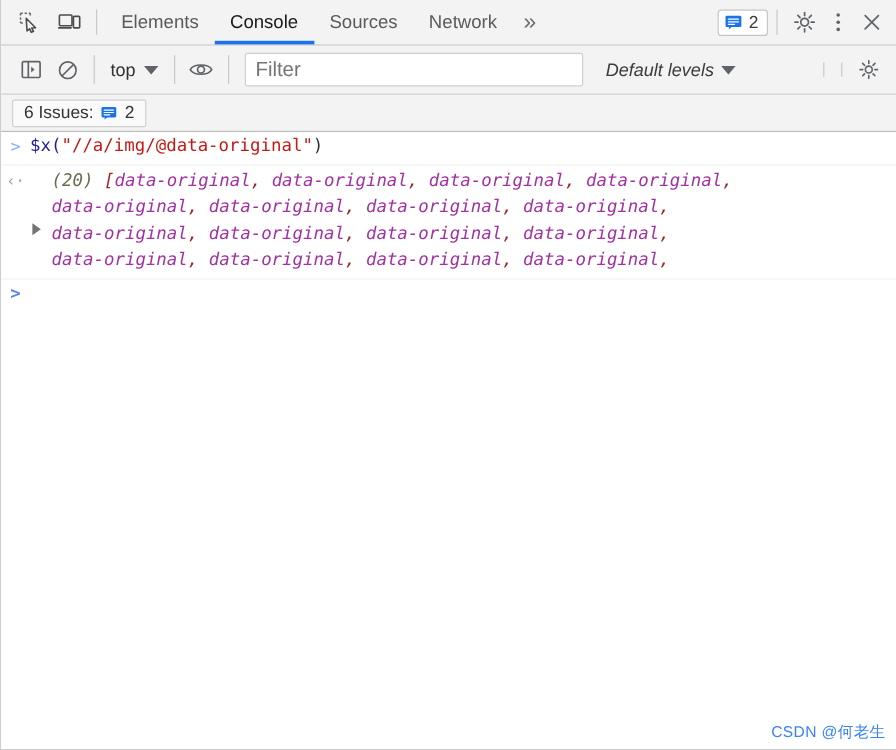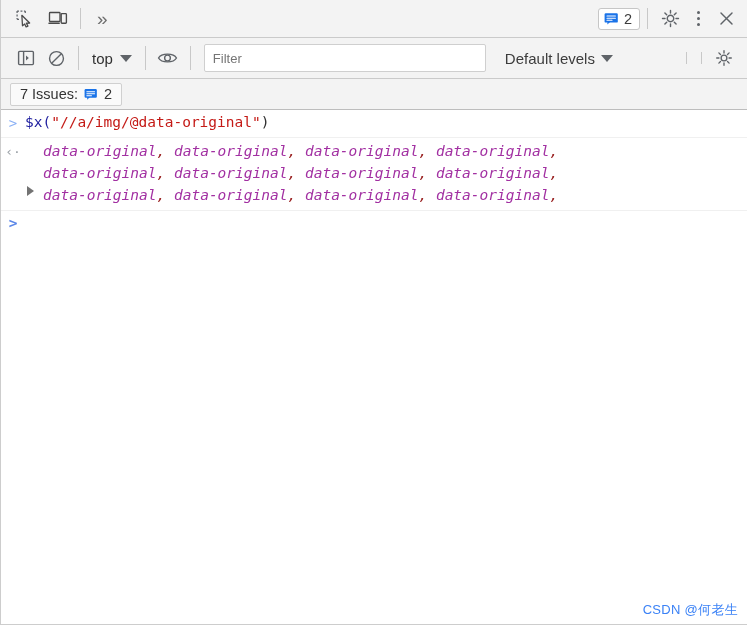--- a/index.html
+++ b/index.html
@@ -157,37 +157,38 @@
     display: inline-block;
   }
   .filter-input {
     flex: 0 0 auto;
     width: 282px;
     height: 28px;
     border: 1px solid #cfcfcf;
     background: #ffffff;
     border-radius: 2px;
     padding: 0 8px;
-    font-size: 13px;
+    font-size: 17px;
     color: #202124;
     font-family: "Liberation Sans", sans-serif;
     box-sizing: border-box;
     margin-left: 6px;
   }
   .filter-input::placeholder { color: #757575; opacity: 1; }
   .levels {
     display: flex;
     align-items: center;
     gap: 6px;
     font-size: 15px;
     color: #3c3c3c;
     cursor: pointer;
     padding: 3px 5px;
     margin-left: 14px;
     white-space: nowrap;
+    font-style: italic;
   }
   .ct-right { margin-left: auto; display: flex; align-items: center; }
 
   
   .issuesbar {
     height: 31px;
     min-height: 31px;
     background: #f3f3f3;
     display: flex;
     align-items: center;
@@ -331,20 +332,34 @@
         <svg width="20" height="19" viewBox="0 0 20 19">
           <rect x="1.5" y="3.5" width="10.5" height="9" rx="0.8" fill="none" stroke="#4a4a4a" stroke-width="1.35"></rect>
           <path d="M1.0 14.2 H11.2" stroke="#4a4a4a" stroke-width="1.5" stroke-linecap="round"></path>
           <rect x="13.2" y="4.6" width="5.2" height="9.6" rx="0.8" fill="none" stroke="#4a4a4a" stroke-width="1.35"></rect>
         </svg>
       </div>
     </div>
 
     <div class="vsep"></div>
 
+    <div class="tabs">
+      <div class="tab">
+        <span>Elements</span>
+      </div>
+      <div class="tab active">
+        <span>Console</span>
+      </div>
+      <div class="tab">
+        <span>Sources</span>
+      </div>
+      <div class="tab">
+        <span>Network</span>
+      </div>
+    </div>
 
     <div class="more-tabs">
       <span>»</span>
     </div>
 
     <div class="tb-right">
       <div class="issues-pill">
         <span>
           <svg width="15" height="14" viewBox="0 0 15 14">
             <rect x="0.6" y="1.2" width="13.2" height="9.4" rx="1.2" fill="#1a73e8"></rect>
@@ -435,21 +450,21 @@
             <path d="M10 1.9 v2.5 M10 15.6 v2.5 M1.9 10 h2.5 M15.6 10 h2.5"></path>
             <path d="M4.3 4.3 l1.8 1.8 M13.9 13.9 l1.8 1.8 M15.7 4.3 l-1.8 1.8 M6.1 13.9 l-1.8 1.8"></path>
           </g>
         </svg>
       </div>
     </div>
   </div>
 
   <div class="issuesbar">
     <div class="issues-btn">
-      <span>7 Issues:</span>
+      <span>6 Issues:</span>
       <span>
         <svg width="14" height="13" viewBox="0 0 15 14">
           <rect x="0.6" y="1.2" width="13.2" height="9.4" rx="1.2" fill="#1a73e8"></rect>
           <path d="M3.4 12.6 L3.4 9.4 L6.6 9.4 Z" fill="#1a73e8"></path>
           <g stroke="#ffffff" stroke-width="1.1" stroke-linecap="round">
             <path d="M3.0 4.0 H11.4"></path>
             <path d="M3.0 6.2 H11.4"></path>
             <path d="M3.0 8.3 H8.0"></path>
           </g>
         </svg>
@@ -463,20 +478,21 @@
     <div class="msg cmd-row">
       <div class="gutter">&gt;</div>
       <div class="cmd-text"><span class="tok-fn">$x(</span><span class="tok-str">"//a/img/@data-original"</span><span class="tok-paren">)</span></div>
     </div>
 
     <div class="msg result-row">
       <div class="gutter ret">‹·</div>
       <div class="result-body">
         <div class="expand-tri"></div>
         <div class="result-text" id="result-text">
+            <div><span class="arr-len">(20) </span><span class="arr-brk">[</span><span class="arr-item">data-original</span><span class="arr-comma">, </span><span class="arr-item">data-original</span><span class="arr-comma">, </span><span class="arr-item">data-original</span><span class="arr-comma">, </span><span class="arr-item">data-original</span><span class="arr-comma">, </span></div>
             <div><span class="arr-item">data-original</span><span class="arr-comma">, </span><span class="arr-item">data-original</span><span class="arr-comma">, </span><span class="arr-item">data-original</span><span class="arr-comma">, </span><span class="arr-item">data-original</span><span class="arr-comma">, </span></div>
             <div><span class="arr-item">data-original</span><span class="arr-comma">, </span><span class="arr-item">data-original</span><span class="arr-comma">, </span><span class="arr-item">data-original</span><span class="arr-comma">, </span><span class="arr-item">data-original</span><span class="arr-comma">, </span></div>
             <div><span class="arr-item">data-original</span><span class="arr-comma">, </span><span class="arr-item">data-original</span><span class="arr-comma">, </span><span class="arr-item">data-original</span><span class="arr-comma">, </span><span class="arr-item">data-original</span><span class="arr-comma">, </span></div>
           </div>
       </div>
     </div>
 
     <div class="prompt-row">
       <div class="prompt-caret">&gt;</div>
       <div class="prompt-input" contenteditable="true" style=""></div>

